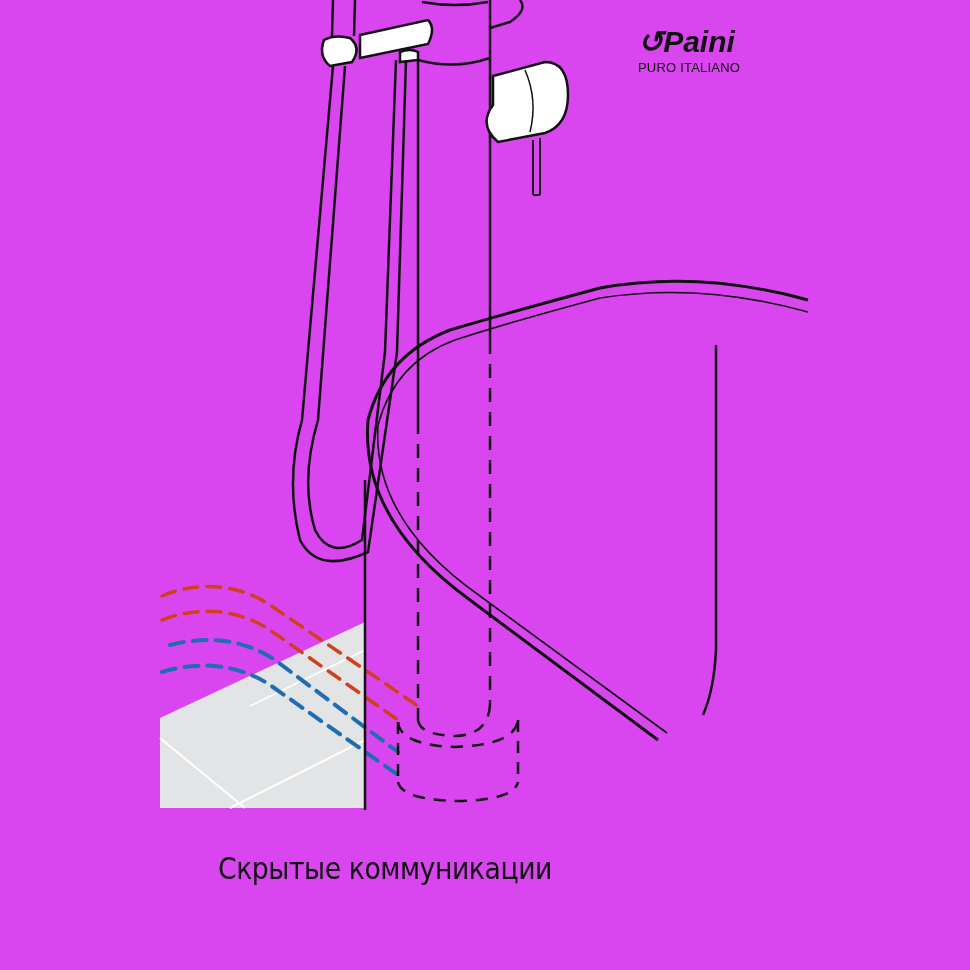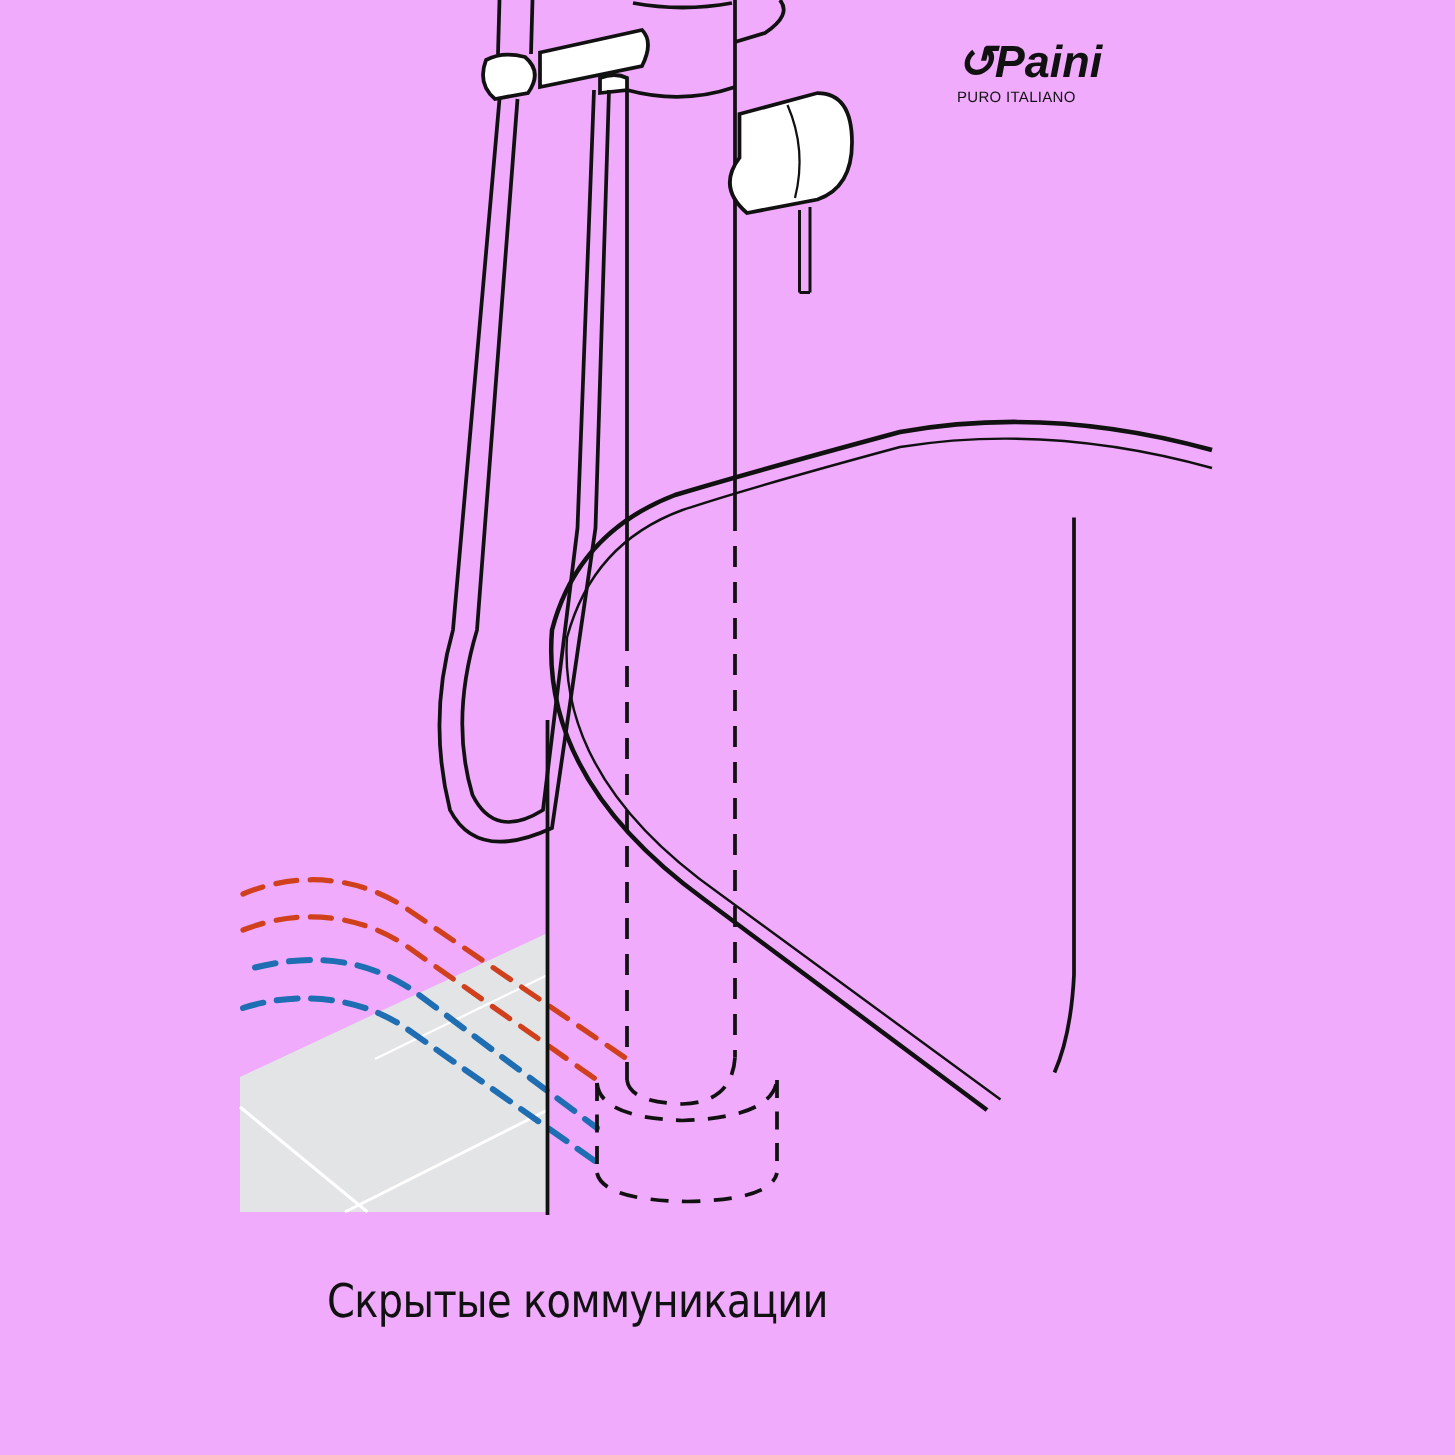--- a/index.html
+++ b/index.html
@@ -1,20 +1,20 @@
 <!DOCTYPE html>
 <html><head>
 <meta charset="utf-8">
 <style>
   html,body{margin:0;padding:0;background:#ffffff;}
-  #canvas{position:relative;width:970px;height:970px;overflow:hidden;background:#f0abfc;}
+  #canvas{position:relative;width:970px;height:970px;overflow:hidden;background:#d946ef;}
   #illustration{position:absolute;left:0;top:0;width:970px;height:970px;}
   .brand{position:absolute;left:638px;top:26px;width:160px;}
   .brand-logo{font-family:"Liberation Sans",sans-serif;font-style:italic;font-weight:bold;font-size:30px;color:#111;letter-spacing:0px;line-height:32px;}
-  .brand-tag{font-family:"Liberation Sans",sans-serif;font-size:10px;color:#111;margin-top:2px;letter-spacing:0.2px;}
+  .brand-tag{font-family:"Liberation Sans",sans-serif;font-size:13px;color:#111;margin-top:2px;letter-spacing:0.2px;}
   .caption{position:absolute;left:218px;top:850px;font-family:"DejaVu Sans",sans-serif;font-size:31px;font-weight:normal;color:#111;letter-spacing:-0.5px;transform:scaleX(0.86);transform-origin:left top;}
 </style>
 </head>
 <body>
 
 <div id="canvas">
 
   <svg id="illustration" viewBox="0 0 970 970" xmlns="http://www.w3.org/2000/svg">
 
     <g>

